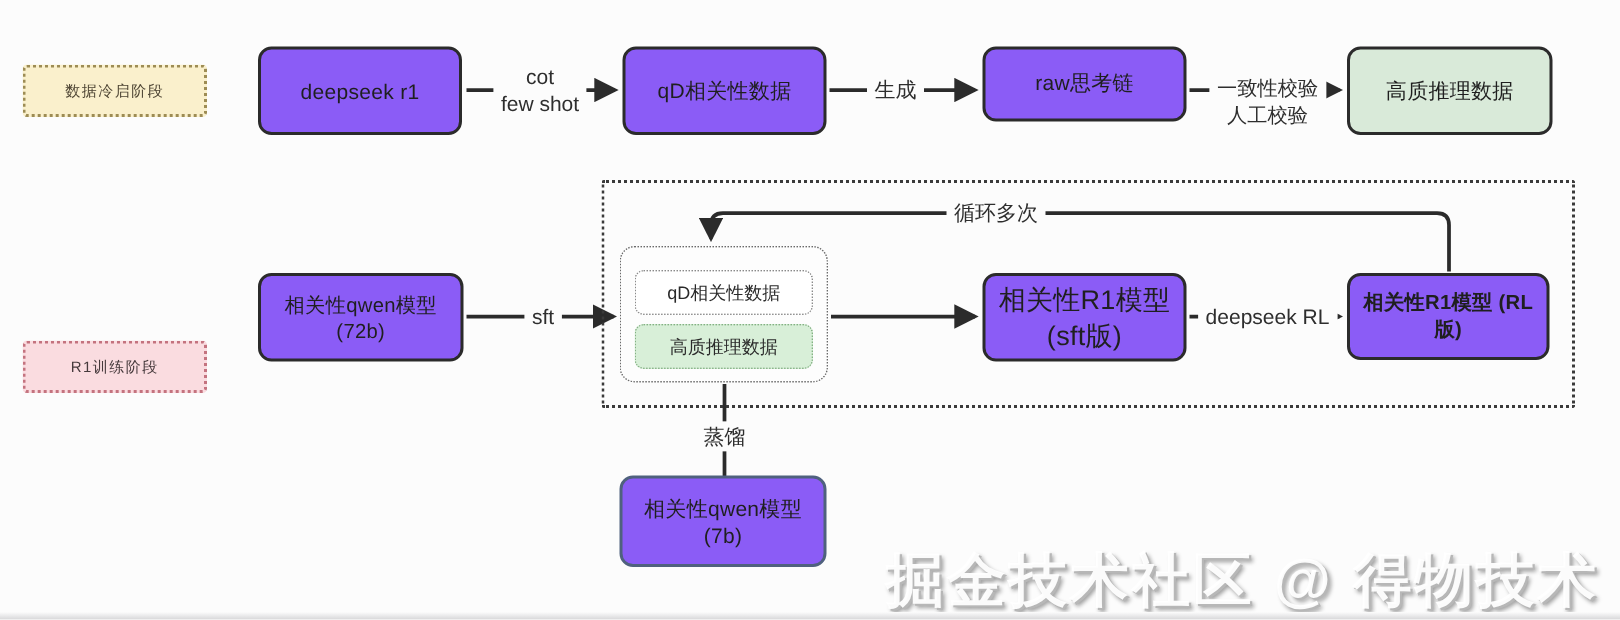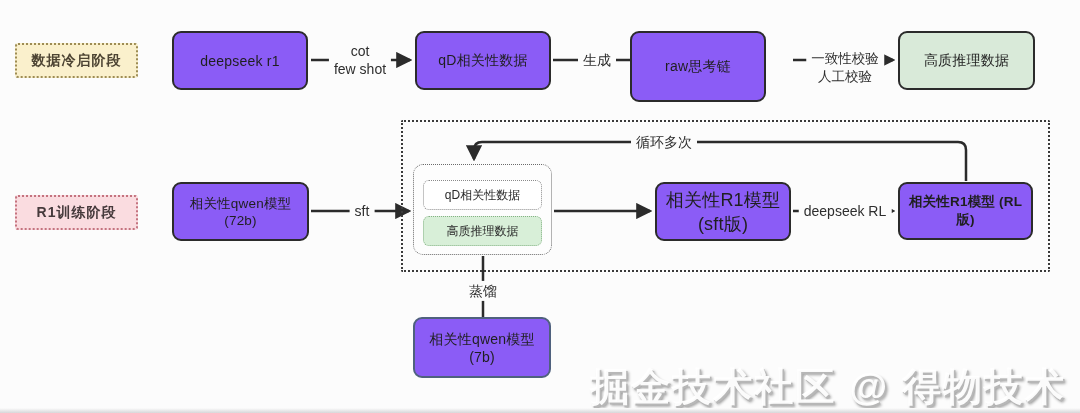--- a/index.html
+++ b/index.html
@@ -51,30 +51,30 @@
     font-size:12px;color:#2a2a2a;
     border:1.5px dotted #8a8a8a;
     border-radius:6px;
     background:#ffffff;
     box-sizing:border-box;
   }
   .mini-node.green{ background:#d8efd8; border-color:#84b184; }
   .phase-badge{
     position:absolute;
     display:flex;align-items:center;justify-content:center;
-    font-size:14px;font-weight:bold;
+    font-size:10px;font-weight:normal;
     border-radius:3px;
     box-sizing:border-box;
     letter-spacing:1px;
   }
   .phase-badge.cold{
     background:#faf0cc;border:2px dotted #9d8c54;color:#4d4433;
   }
   .phase-badge.train{
-    background:#fadce0;border:2px dotted #c4737f;color:#463a3c;
+    background:#fadce0;border:2px dotted #c4737f;color:#463a3c;margin-top:32px;
   }
   .edge-label{
     position:absolute;
     transform:translate(-50%,-50%);
     background:#fcfcfc;
     padding:1px 5px;
     font-size:14px;color:#2e2e2e;
     text-align:center;line-height:1.3;
     white-space:nowrap;
   }
@@ -115,21 +115,21 @@
     <path d="M 966 181 L 966 150 Q 966 142 958 142 L 482 142 Q 474 142 474 150 L 474 159" fill="none" stroke="#2b2b2b" stroke-width="2.5" marker-end="url(#ah)"></path>
 
     <path d="M 483 256 L 483 332" fill="none" stroke="#2b2b2b" stroke-width="2.5" marker-end="url(#ah)"></path>
   </svg>
 
   <div class="phase-badge cold" style="left:15px;top:43px;width:123px;height:35px;">数据冷启阶段</div>
   <div class="phase-badge train" style="left:15px;top:195px;width:123px;height:35px;">R1训练阶段</div>
 
   <div class="node" style="left:172px;top:31px;width:136px;height:59px;">deepseek r1</div>
   <div class="node" style="left:415px;top:31px;width:136px;height:59px;">qD相关性数据</div>
-  <div class="node" style="left:630px;top:31px;width:136px;height:71px;">raw思考链</div>
+  <div class="node" style="left:655px;top:31px;width:136px;height:50px;">raw思考链</div>
   <div class="node green" style="left:898px;top:31px;width:137px;height:59px;">高质推理数据</div>
 
   <div class="edge-label" style="left:360px;top:60px;">
     <span>cot</span>
     <span class="l2">few shot</span>
   </div>
   <div class="edge-label" style="left:597px;top:60px;">生成</div>
   <div class="edge-label" style="left:845px;top:68px;font-size:13.5px;">
     <span>一致性校验</span>
     <span class="l2">人工校验</span>

